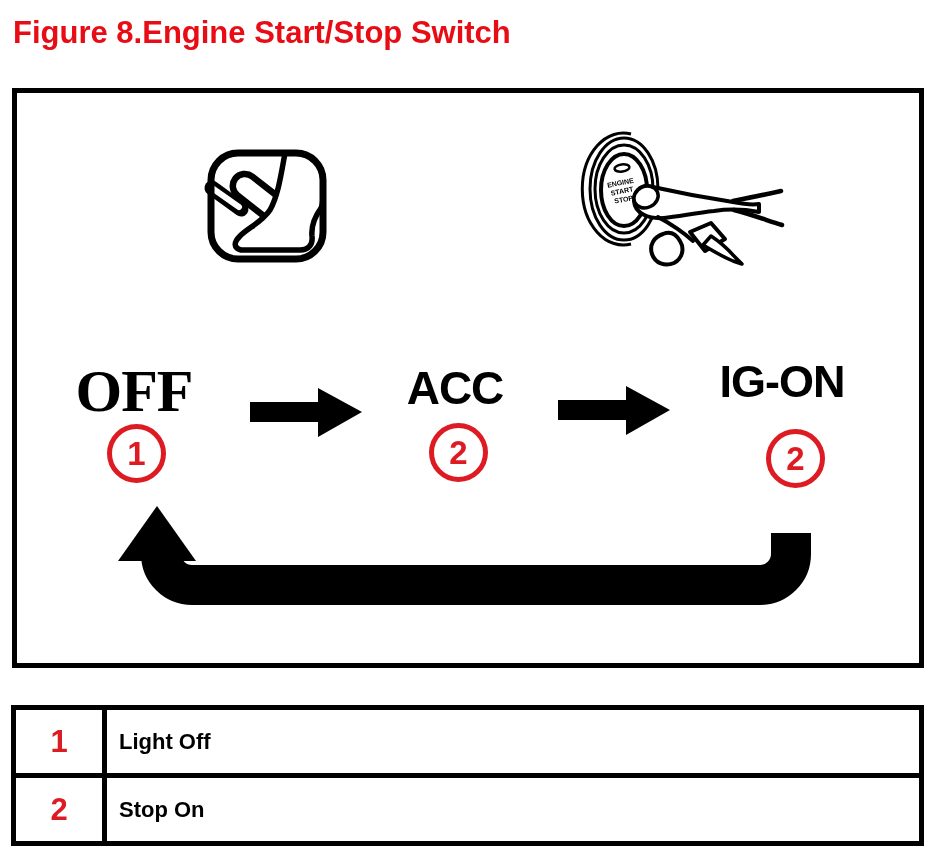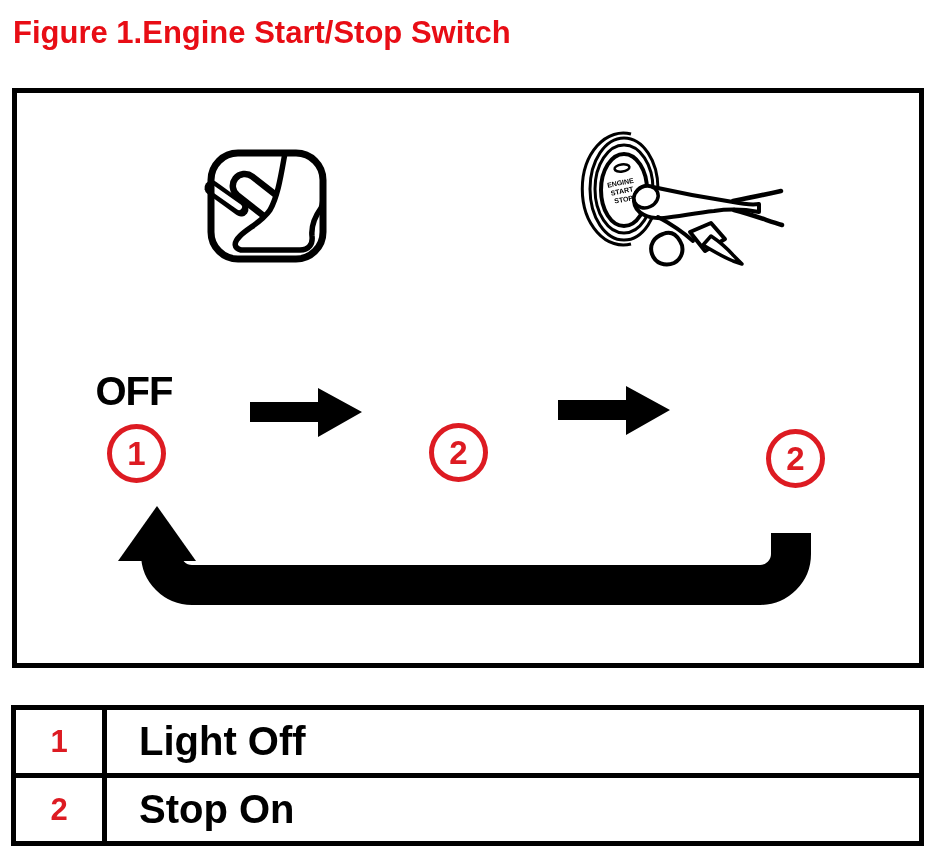--- a/index.html
+++ b/index.html
@@ -18,21 +18,21 @@
   .figure-box{
     position:absolute;left:12px;top:88px;width:912px;height:580px;
     box-sizing:border-box;border:5px solid #000;background:#fff;
   }
   .figure-box svg{position:absolute;left:0;top:0;}
 
   .state-label{
     position:absolute;font-weight:700;text-align:center;
     letter-spacing:-1px;line-height:1.1;color:#000;
   }
-  .state-off  {left:32px; top:276px;width:170px;font-size:40px;}
+  .state-off  {left:32px; top:265px;width:170px;font-size:60px;font-family:Liberation Serif, serif;}
   .state-acc  {left:353px;top:270px;width:170px;font-size:46px;}
   .state-igon {left:670px;top:264px;width:190px;font-size:45px;}
 
   .marker{
     position:absolute;width:49px;height:49px;
     border:5px solid var(--red);border-radius:50%;
     color:var(--red);font-size:33px;font-weight:700;
     display:flex;align-items:center;justify-content:center;
     background:#fff;
   }
@@ -45,29 +45,29 @@
     box-sizing:border-box;border:5px solid #000;background:#fff;
   }
   .legend-row{display:flex;height:63px;}
   .legend-row + .legend-row{border-top:5px solid #000;}
   .legend-num{
     flex:0 0 86px;border-right:5px solid #000;
     display:flex;align-items:center;justify-content:center;
     color:var(--red);font-size:31px;font-weight:700;
   }
   .legend-desc{
-    display:flex;align-items:center;padding-left:32px;
-    font-size:40px;font-weight:700;color:#000;
+    display:flex;align-items:center;padding-left:12px;
+    font-size:22px;font-weight:700;color:#000;
   }
 </style>
 </head>
 <body>
 
 <div class="figure-title">
-  <span class="t1">Figure 1.</span><span class="t2">Engine Start/Stop Switch</span>
+  <span class="t1">Figure 8.</span><span class="t2">Engine Start/Stop Switch</span>
 </div>
 
 <div class="figure-box">
   <svg width="902" height="570" viewBox="0 0 902 570">
 
     <g stroke="#000" fill="none" stroke-linecap="round">
       <rect x="194" y="60" width="112" height="106" rx="27" fill="#fff" stroke="none"></rect>
 
       <path d="M195,95 L224,116" stroke-width="15"></path>
       <path d="M195,95 L222,114" stroke="#fff" stroke-width="6"></path>
@@ -124,20 +124,22 @@
     <polygon points="233,309 301,309 301,295 345,319 301,344 301,329 233,329" fill="#000"></polygon>
     <polygon points="541,307 609,307 609,293 653,317 609,342 609,327 541,327" fill="#000"></polygon>
 
     <g>
       <path d="M774,440 L774,461 A31,31 0 0 1 743,492 L175,492 A31,31 0 0 1 144,461 L144,452" fill="none" stroke="#000" stroke-width="40"></path>
       <polygon points="101,468 140,413 179,468" fill="#000"></polygon>
     </g>
   </svg>
 
   <div class="state-label state-off">OFF</div>
+  <div class="state-label state-acc">ACC</div>
+  <div class="state-label state-igon">IG-ON</div>
 
   <div class="marker marker-1">1</div>
   <div class="marker marker-2a">2</div>
   <div class="marker marker-2b">2</div>
 </div>
 
 <div class="legend">
   <div class="legend-row">
     <div class="legend-num">1</div>
     <div class="legend-desc">Light Off</div>

